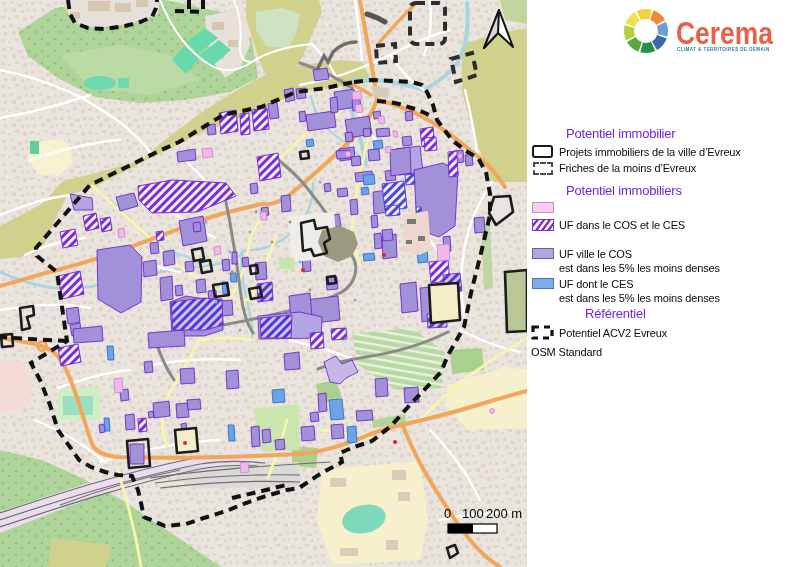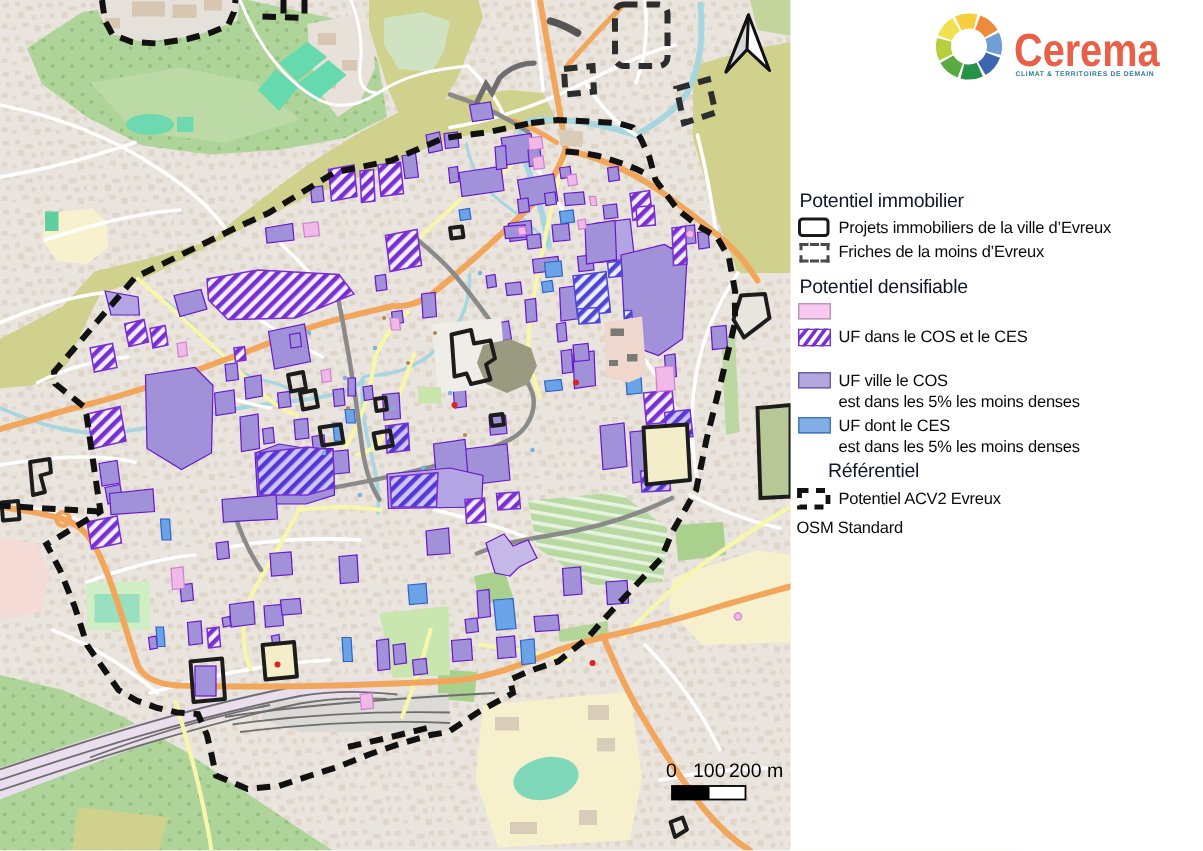--- a/index.html
+++ b/index.html
@@ -1,19 +1,19 @@
 <!DOCTYPE html>
 <html><head>
 <meta charset="utf-8">
 <style>
 html,body{margin:0;padding:0;background:#fff;}
 .page{position:relative;width:802px;height:567px;background:#ffffff;overflow:hidden;font-family:"Liberation Sans",sans-serif;}
 #map{position:absolute;left:0;top:0;}
 .leg{position:absolute;color:#000;}
-.h{font-size:13px;letter-spacing:-0.2px;color:#0f172a;}
+.h{font-size:13px;letter-spacing:-0.2px;color:#6d28d9;margin-left:33px;}
 .t{font-size:11px;letter-spacing:-0.15px;color:#0a0a0a;white-space:nowrap;}
 </style>
 </head>
 <body>
 <div class="page">
 
 <svg id="map" width="527" height="567" viewBox="0 0 527 567">
 <defs>
 <pattern id="bld" width="29" height="23" patternUnits="userSpaceOnUse">
 <rect width="29" height="23" fill="#e9e4dd"></rect>
@@ -541,21 +541,21 @@
 </svg>
 
 <div class="leg h" style="left:533px;top:126px;position:absolute">Potentiel immobilier</div>
 
 <div style="position:absolute;left:532px;top:145px;width:17px;height:9px;border:2.6px solid #1a1a1a;border-radius:3px;background:#fff"></div>
 <div class="leg t" style="left:559px;top:146px;position:absolute">Projets immobiliers de la ville d’Evreux</div>
 
 <div style="position:absolute;left:533px;top:162px;width:16px;height:9px;border:2.4px dashed #4a4a4a;background:#fff"></div>
 <div class="leg t" style="left:559px;top:162px;position:absolute">Friches de la moins d’Evreux</div>
 
-<div class="leg h" style="left:533px;top:183px;position:absolute">Potentiel densifiable</div>
+<div class="leg h" style="left:533px;top:183px;position:absolute">Potentiel immobiliers</div>
 
 <div style="position:absolute;left:532px;top:202px;width:20px;height:9px;border:1px solid #b89ab6;background:#fac9f2"></div>
 
 <svg style="position:absolute;left:532px;top:219px" width="22" height="12">
       <rect x="0.5" y="0.5" width="21" height="11" fill="#fff" stroke="#7a2fd2"></rect>
       <g stroke="#7a2fd2" stroke-width="2.4">
         <line x1="-2" y1="10" x2="8" y2="-2"></line>
         <line x1="3" y1="13" x2="14" y2="-2"></line>
         <line x1="9" y1="13" x2="20" y2="-2"></line>
         <line x1="15" y1="13" x2="25" y2="0"></line>

